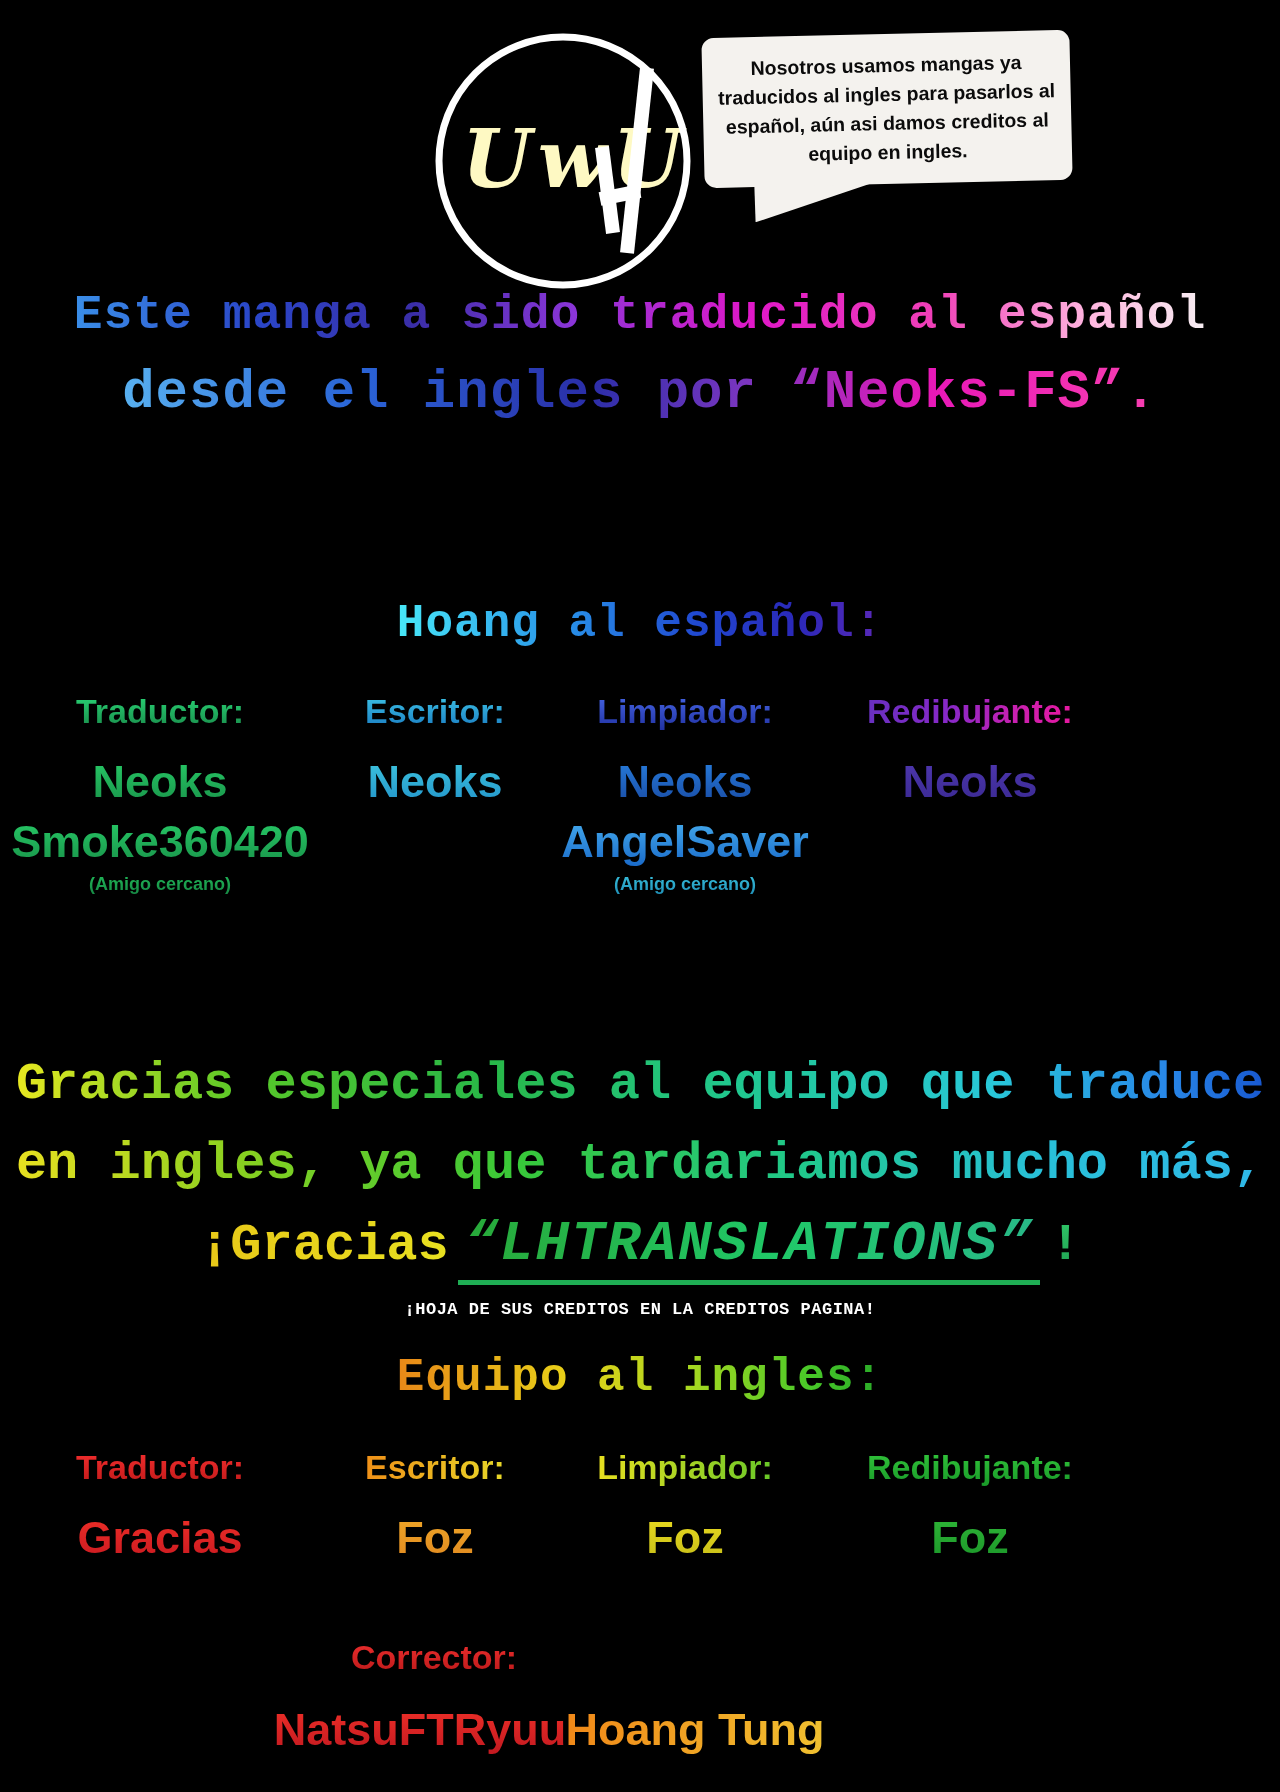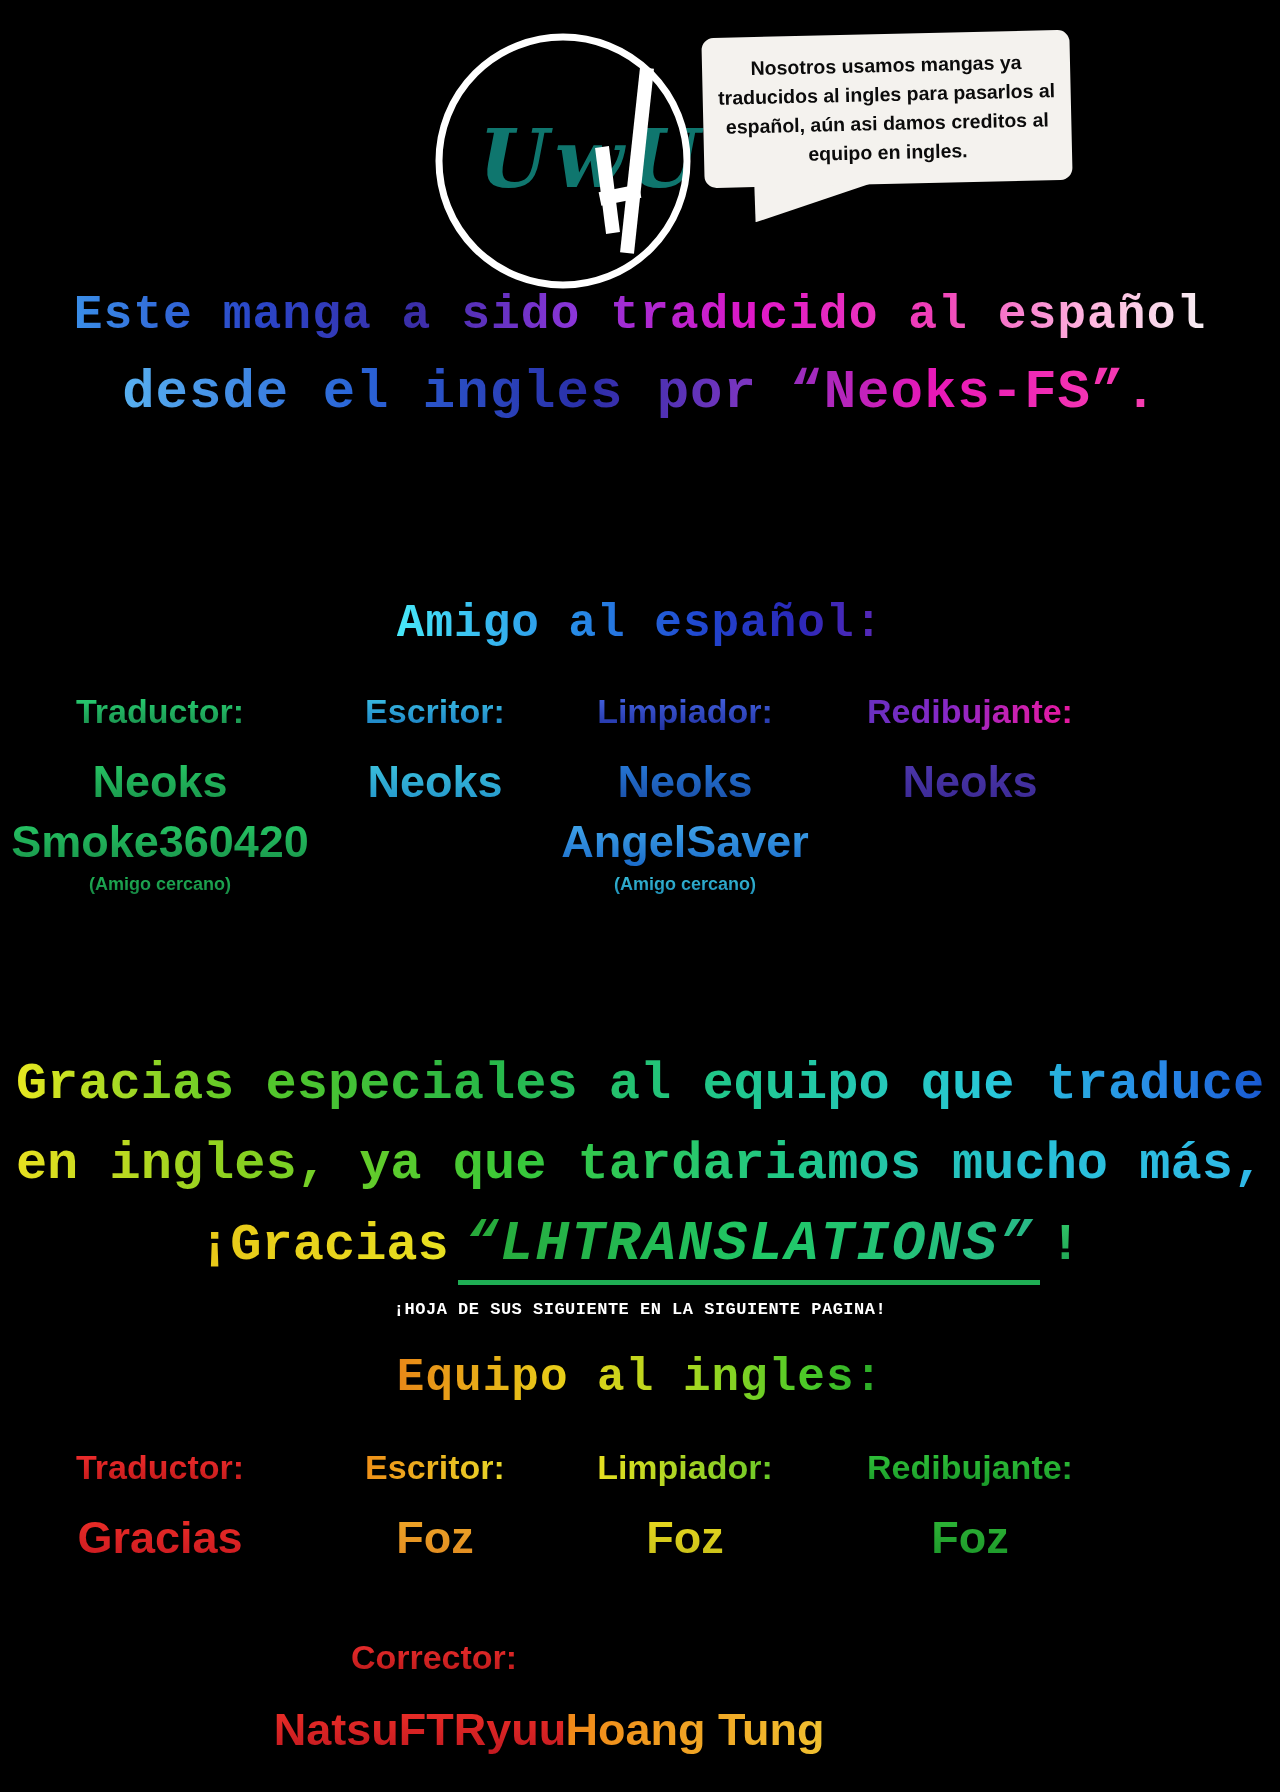--- a/index.html
+++ b/index.html
@@ -4,21 +4,21 @@
 <style>
   html,body{margin:0;padding:0;background:#000;}
   #page{position:relative;width:1280px;height:1792px;background:#000;overflow:hidden;
         font-family:"Liberation Sans",sans-serif;font-weight:bold;}
 
   .abs{position:absolute;}
   .line{position:absolute;width:100%;text-align:center;font-family:Liberation Mono, monospace;}
   .grad{display:inline-block;-webkit-background-clip:text;background-clip:text;color:transparent;white-space:nowrap;}
 
   
-  #watermark{left:462px;top:112px;font:italic 700 80px "DejaVu Serif",serif;color:#0f766e;letter-spacing:6px;z-index:0;margin-left:17px;}
+  #watermark{left:462px;top:112px;font:italic 700 80px "DejaVu Serif",serif;color:#fef9c3;letter-spacing:6px;z-index:0;}
   #logo{left:430px;top:25px;width:266px;height:272px;z-index:1;}
 
   
   #bubble{left:703px;top:34px;width:368px;height:150px;background:#f4f2ee;border-radius:12px;
           transform:rotate(-1.3deg);z-index:2;display:flex;align-items:center;justify-content:center;
           padding:6px 14px;box-sizing:border-box;}
   #bubble-text{font-size:19.5px;line-height:1.5;color:#0b0b0b;text-align:center;}
   #bubble-tail{left:742px;top:176px;width:160px;height:44px;background:#f4f2ee;
                clip-path:polygon(8% 0,100% 0,8% 100%);transform:rotate(-2deg);z-index:1;}
 
@@ -98,21 +98,21 @@
   </div>
 
   <div class="line" style="top:288px;">
     <span class="grad t1 fs-title1">Este manga a sido traducido al español</span>
   </div>
   <div class="line" style="top:362px;">
     <span class="grad t2 fs-title2">desde el ingles por “Neoks-FS”.</span>
   </div>
 
   <div class="line" style="top:598px;">
-    <span class="grad h-es fs-head">Amigo al español:</span>
+    <span class="grad h-es fs-head">Hoang al español:</span>
   </div>
 
   <div class="col" style="left:10px;top:692px;width:300px;height:230px;">
     <div class="cline" style="top:0;"><span class="grad c-trad fs-label">Traductor:</span></div>
     <div class="cline" style="top:64px;"><span class="grad c-trad-n fs-name">Neoks</span></div>
     <div class="cline" style="top:124px;"><span class="grad c-trad-n fs-name">Smoke360420</span></div>
     <div class="cline" style="top:182px;"><span class="grad c-trad-note fs-note">(Amigo cercano)</span></div>
   </div>
   <div class="col" style="left:290px;top:692px;width:290px;height:230px;">
     <div class="cline" style="top:0;"><span class="grad c-escr fs-label">Escritor:</span></div>
@@ -134,21 +134,21 @@
   </div>
   <div class="line" style="top:1115px;">
     <span class="grad g2 fs-gr">en ingles, ya que tardariamos mucho más,</span>
   </div>
   <div class="line" style="top:1196px;">
     <span class="grad gy fs-gr">¡Gracias </span>
     <span class="grad glh">“LHTRANSLATIONS”</span>
     <span class="grad gx fs-gr">!</span>
   </div>
   <div class="line" style="top:1300px;">
-    <span class="white-note fs-small">¡HOJA DE SUS SIGUIENTE EN LA SIGUIENTE PAGINA!</span>
+    <span class="white-note fs-small">¡HOJA DE SUS CREDITOS EN LA CREDITOS PAGINA!</span>
   </div>
 
   <div class="line" style="top:1352px;">
     <span class="grad h-en fs-head">Equipo al ingles:</span>
   </div>
 
   <div class="col" style="left:10px;top:1448px;width:300px;height:120px;">
     <div class="cline" style="top:0;"><span class="grad e-trad fs-label">Traductor:</span></div>
     <div class="cline" style="top:64px;"><span class="grad e-trad-n fs-name">Gracias</span></div>
   </div>

